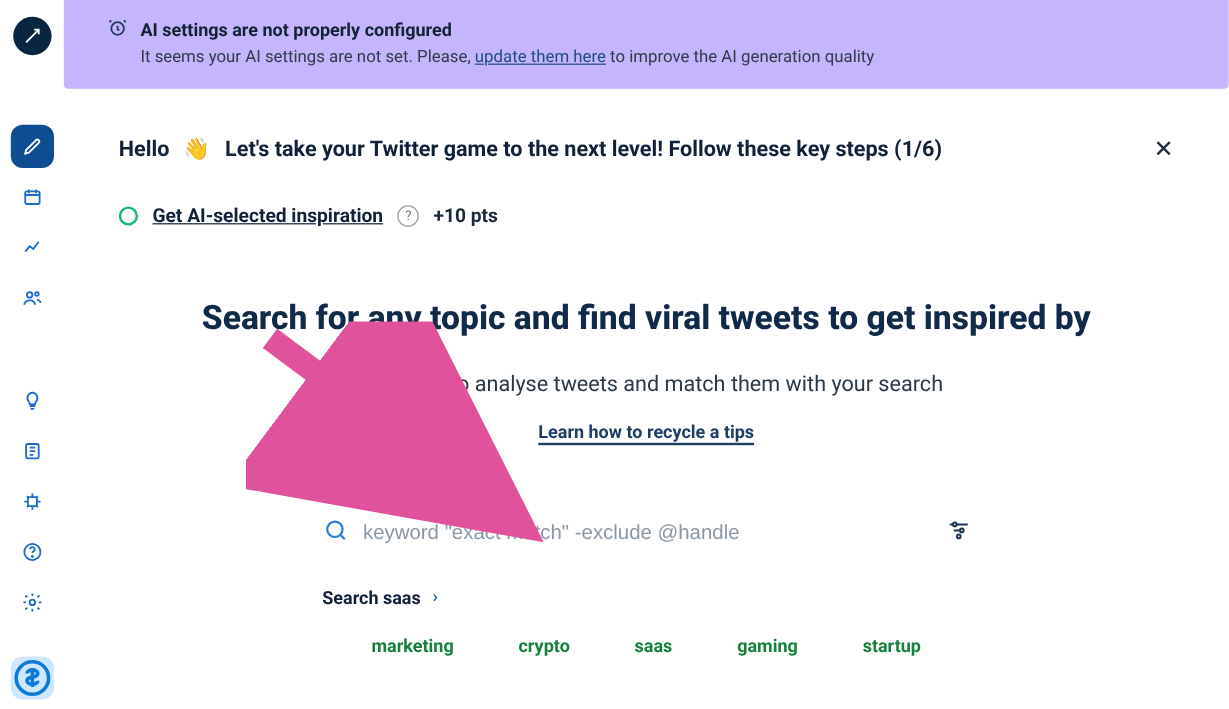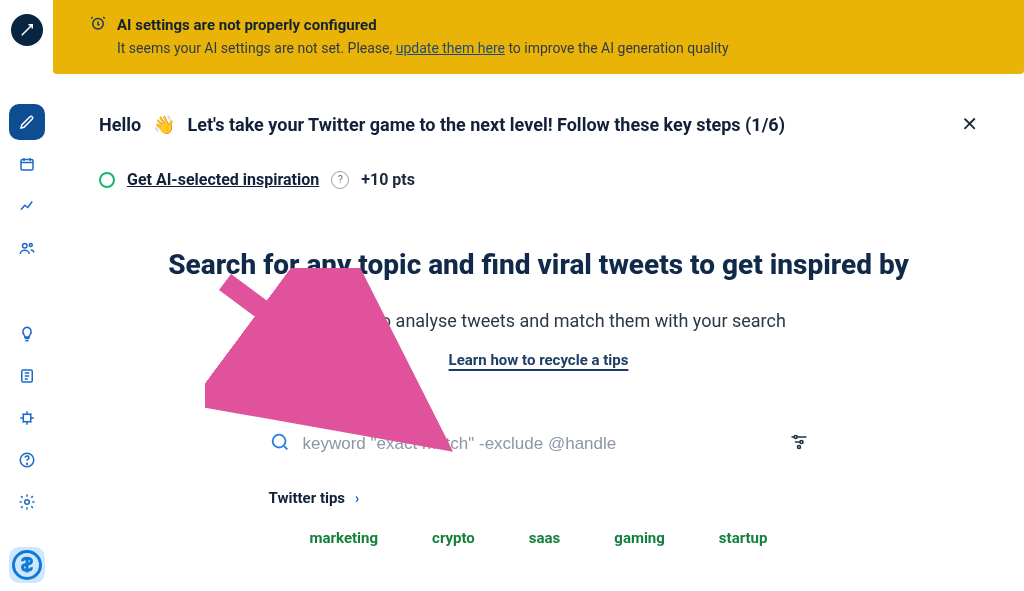--- a/index.html
+++ b/index.html
@@ -58,21 +58,21 @@
       margin-bottom: 8px;
     }
 
     
     .main {
       position: absolute;
       left: 53px; right: 0; top: 0; bottom: 0;
     }
 
     .alert {
-      background: #eab308;
+      background: #c4b5fd;
       color:#1a2a3a;
       padding: 14px 28px 18px 36px;
       border-bottom-left-radius: 4px;
       border-bottom-right-radius: 4px;
     }
     .alert-head { display:flex; align-items:center; gap:10px; font-weight:700; font-size:15px; color:#123; }
     .alert-head svg { width:18px;height:18px;color:#1e3a5f; }
     .alert-body { margin-left: 28px; margin-top: 4px; font-size: 14px; color:#2f3b48; }
     .alert-body a { color:#1f4d7a; text-decoration: underline; }
 
@@ -261,21 +261,21 @@
         <svg class="filter-icon" viewBox="0 0 24 24" fill="none" stroke="currentColor" stroke-width="2">
             <path d="M3 6h18M7 12h10M11 18h2"></path>
             <circle cx="8" cy="6" r="1.8" fill="#fff"></circle>
             <circle cx="15" cy="12" r="1.8" fill="#fff"></circle>
             <circle cx="12" cy="18" r="1.8" fill="#fff"></circle>
           </svg>
       </span>
     </div>
 
     <div class="tips-row">
-      <span>Twitter tips</span>
+      <span>Search saas</span>
       <span class="chev">›</span>
     </div>
 
     <div class="tags">
       <span>marketing</span>
       <span>crypto</span>
       <span>saas</span>
       <span>gaming</span>
       <span>startup</span>
     </div>

